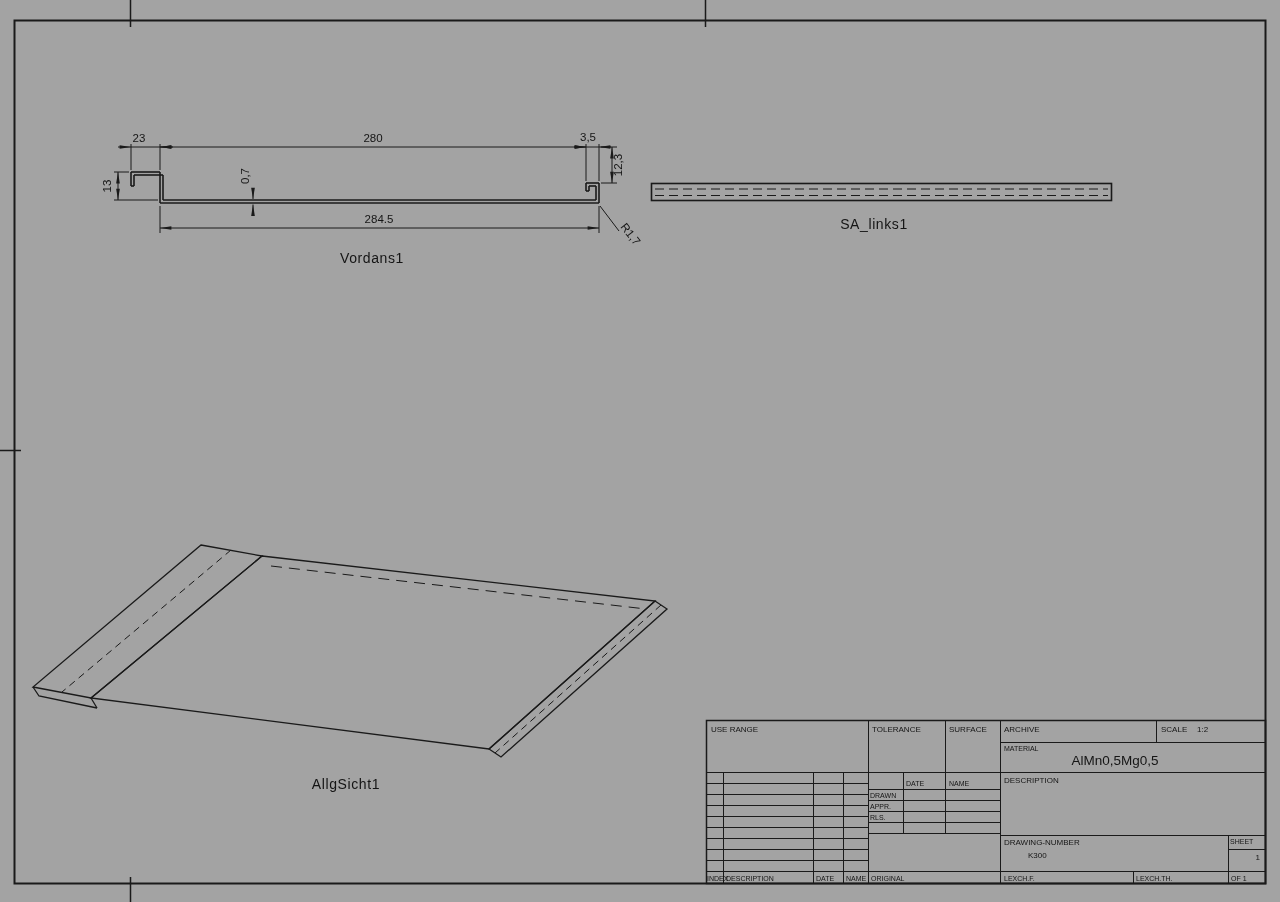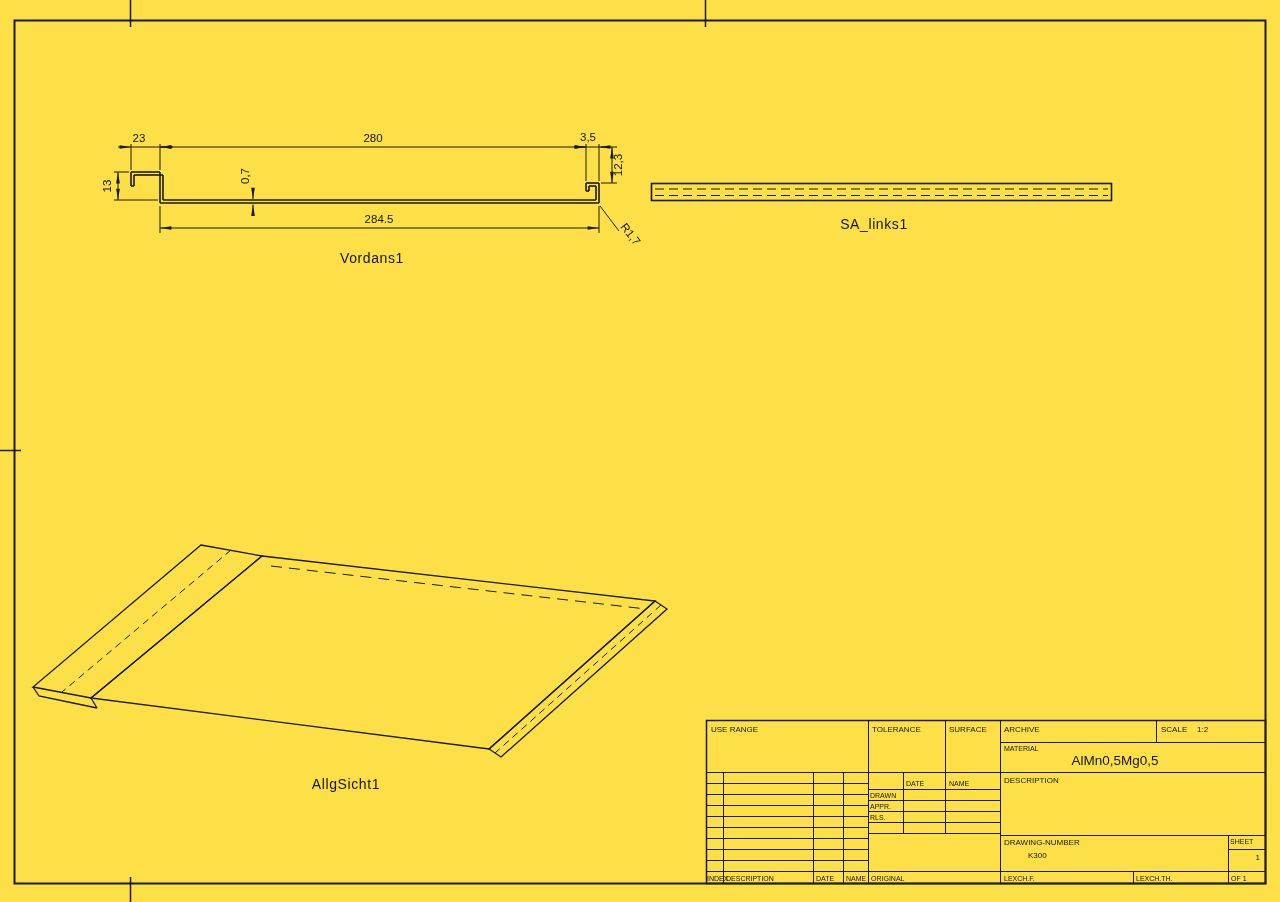--- a/index.html
+++ b/index.html
@@ -1,16 +1,16 @@
 <!DOCTYPE html>
 <html><head>
 <meta charset="utf-8">
 <style>
   html,body{margin:0;padding:0;background:#f5f5f5;}
-  .sheet{position:relative;width:1280px;height:902px;background:#fde047;overflow:hidden;}
+  .sheet{position:relative;width:1280px;height:902px;background:#a3a3a3;overflow:hidden;}
   .sheet > svg{position:absolute;left:0;top:0;}
   text{font-family:"Liberation Sans",sans-serif;fill:#151515;}
   .dim{font-size:11.5px;}
   .viewlabel{font-size:14px;letter-spacing:.6px;}
   .tb-s{font-size:8px;}
   .tb-xs{font-size:7px;}
   .tb-material{font-size:13.5px;}
   line,rect,polygon,polyline,path.ln{stroke:#1a1a1a;}
 </style>
 </head>

